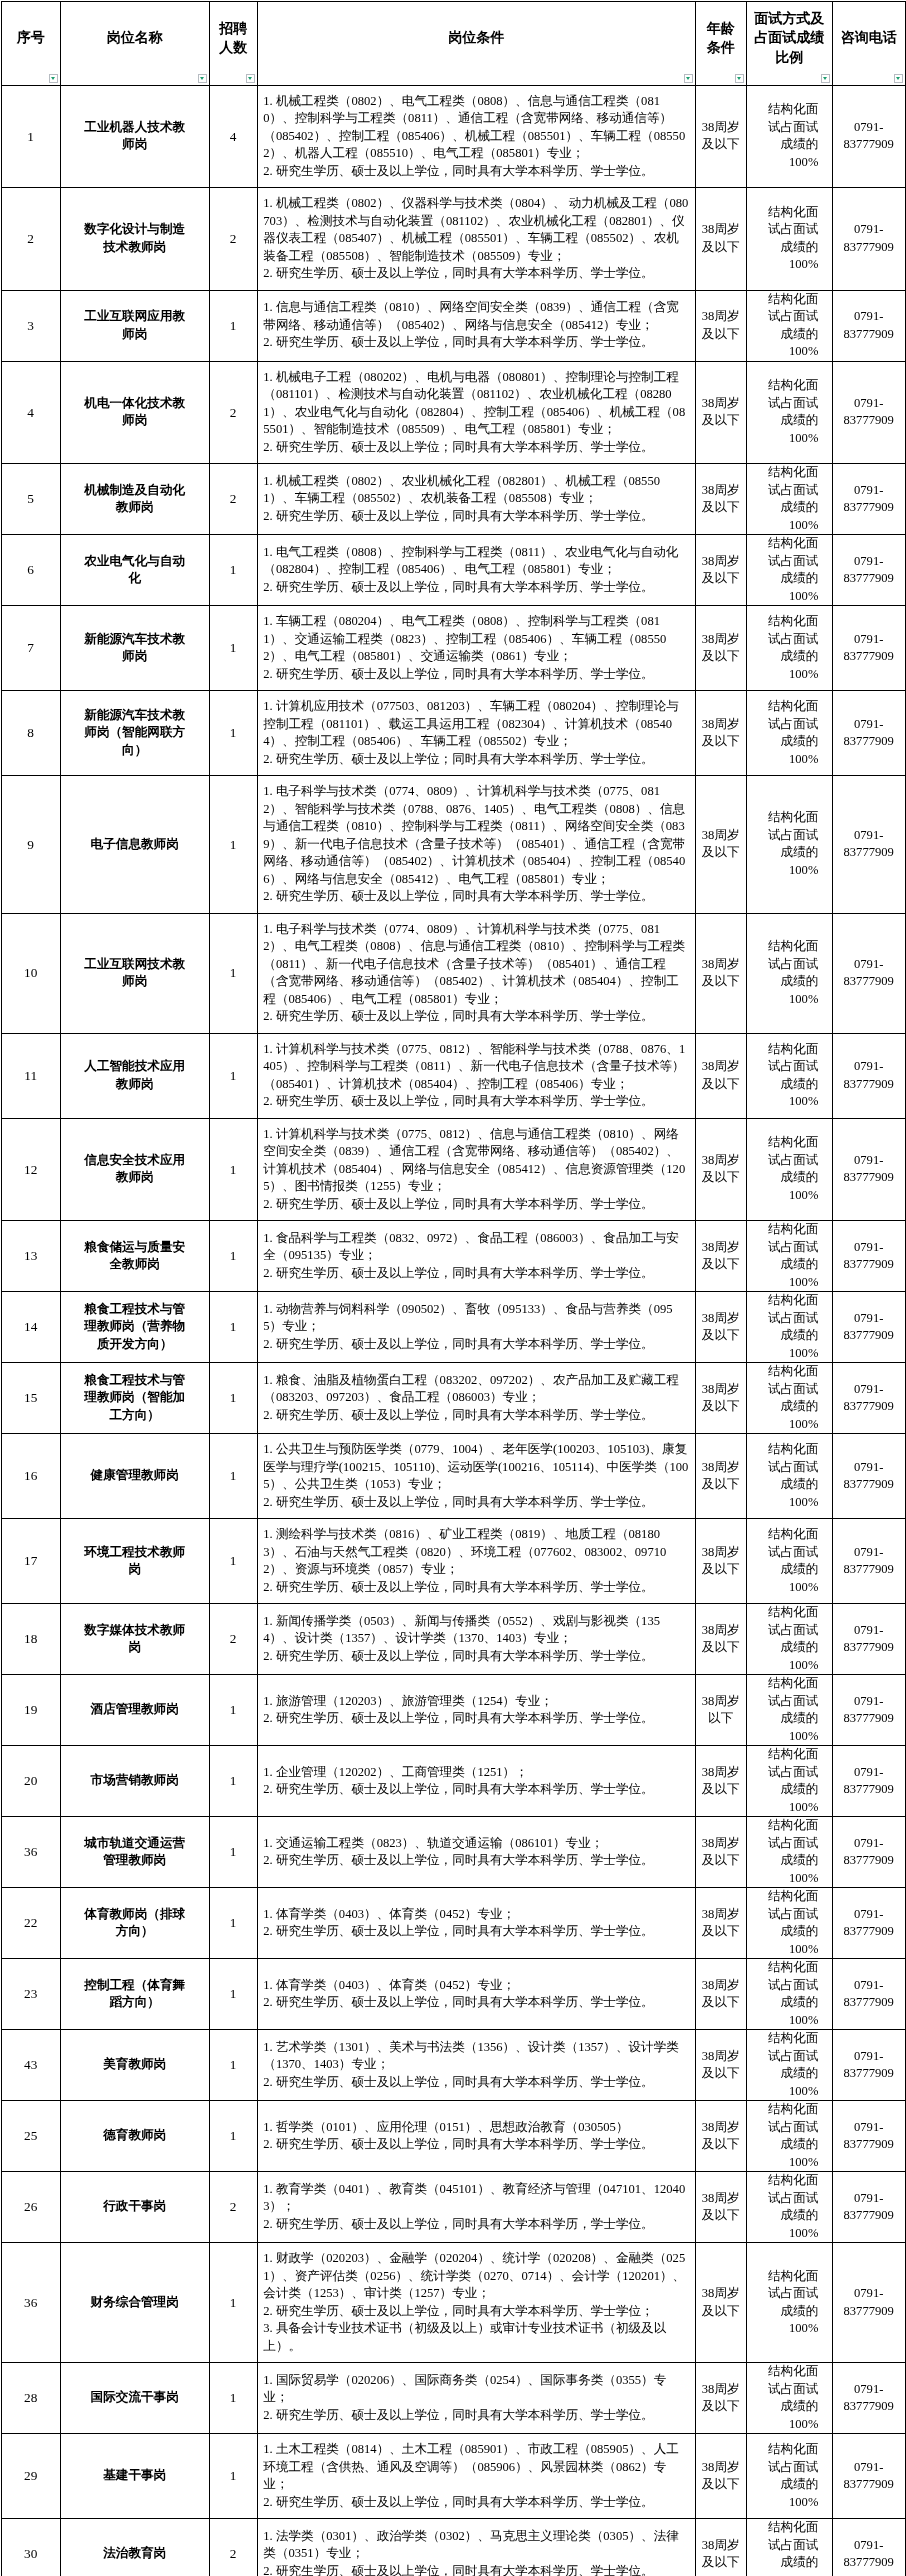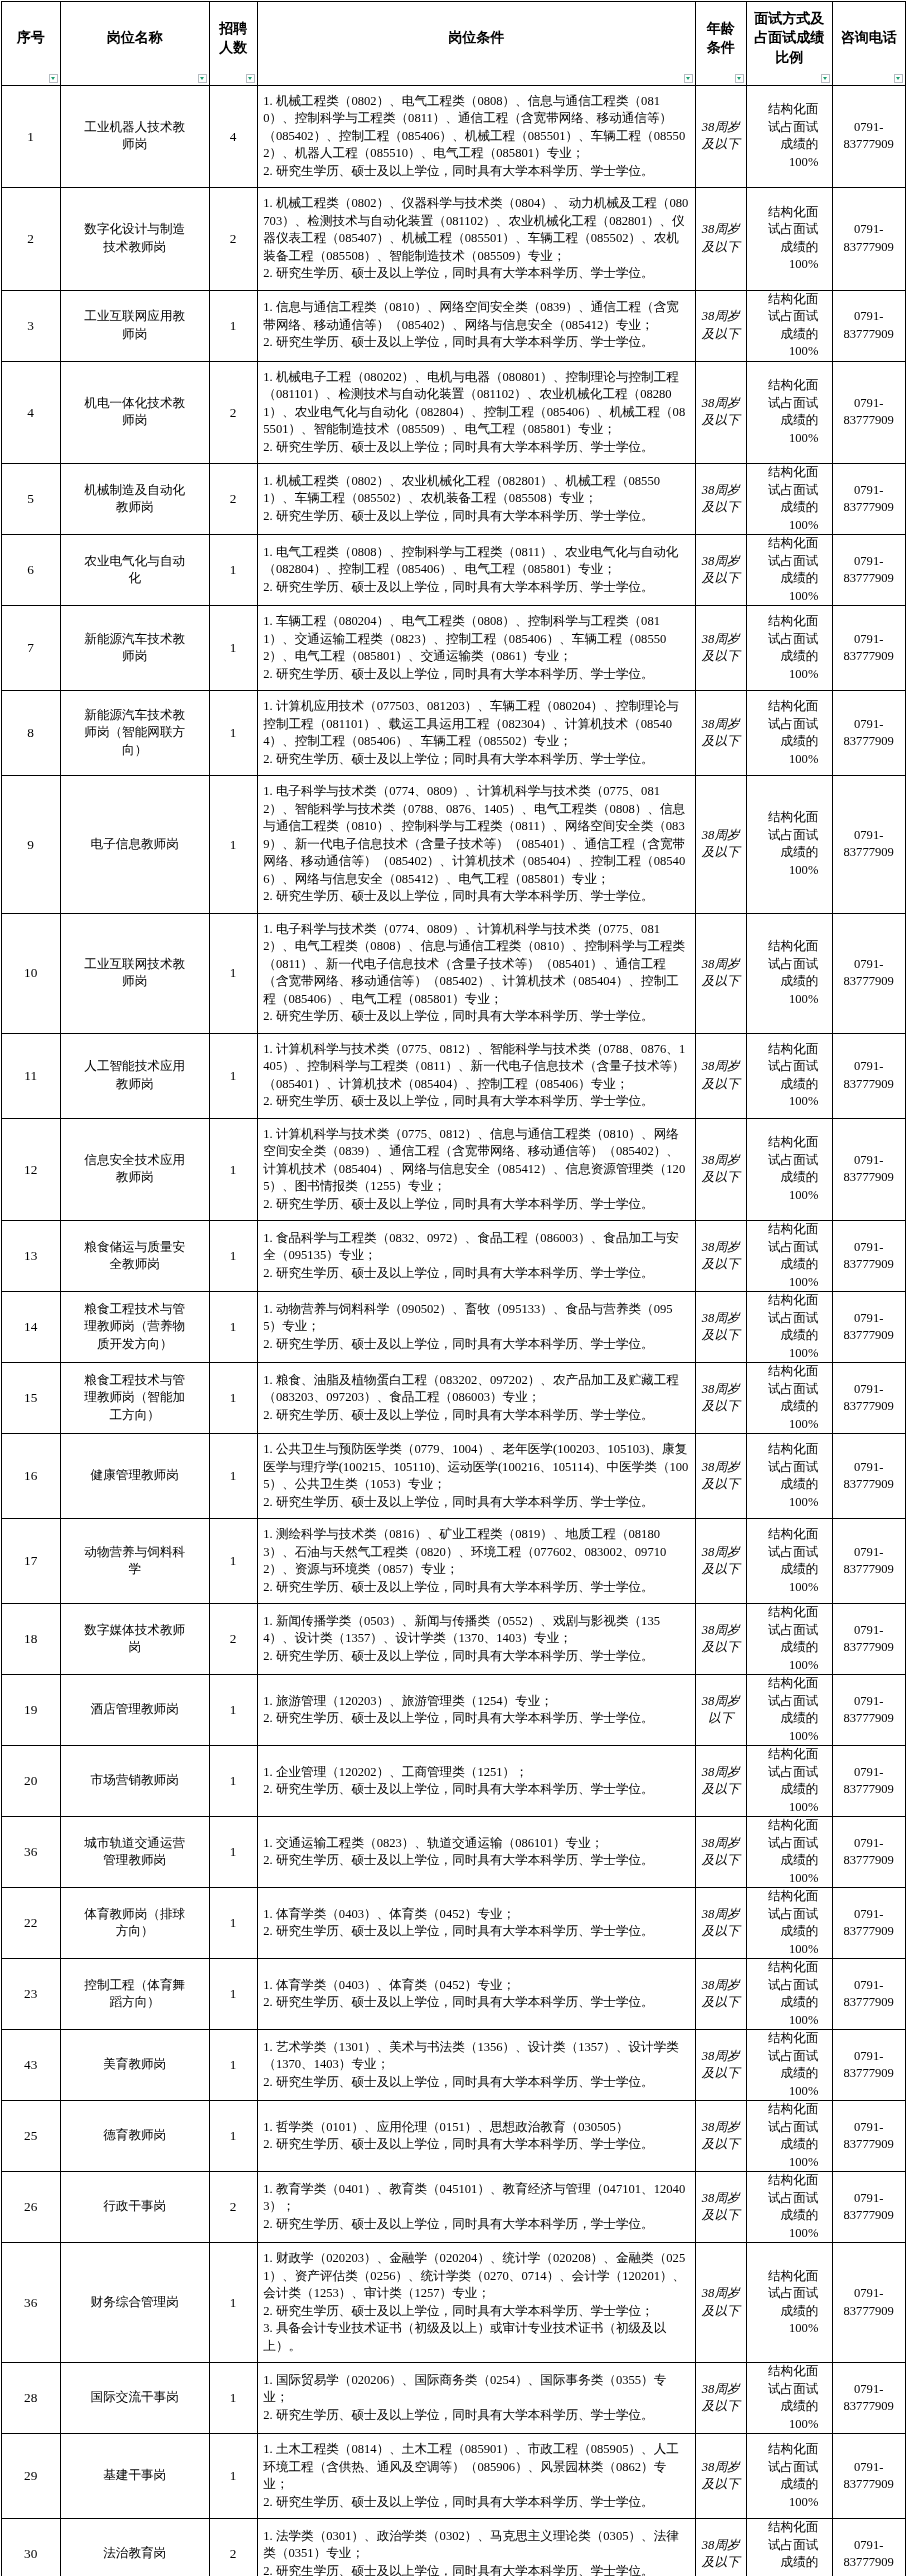--- a/index.html
+++ b/index.html
@@ -27,24 +27,24 @@
     height:84px;
     font-size:14px;
     font-weight:bold;
     text-align:center;
     line-height:19.6px;
     padding:1.4px 4.2px 11.2px 4.2px;
   }
   .job-table tbody tr{height:55px;}
   .job-table td{font-size:12.6px;line-height:17.5px;}
   td.c-no{text-align:center;font-size:13.3px;}
-  td.c-name{text-align:center;padding:2.8px 17.5px;}
+  td.c-name{text-align:center;padding:2.8px 17.5px;font-weight:bold;}
   td.c-count{text-align:center;font-size:13.3px;}
   td.c-cond{text-align:left;padding:7px 5.6px;white-space:pre-wrap;word-break:break-all;}
-  td.c-age{text-align:center;padding:0 5.6px;font-style:italic;}
+  td.c-age{text-align:center;padding:0 5.6px;}
   td.c-int{text-align:right;padding:0 13.3px;}
   td.c-phone{text-align:center;padding:0 3.5px;margin-left:11px;}
   
   .filter-btn{
     position:absolute;
     right:1.4px;bottom:2.1px;
     width:9.8px;height:9px;
     background:#fff;
     border:0.7px solid #b7bcc2;
     display:flex;align-items:center;justify-content:center;
@@ -267,21 +267,21 @@
     <td class="c-count">1</td>
     <td class="c-cond">1. 公共卫生与预防医学类（0779、1004）、老年医学(100203、105103)、康复医学与理疗学(100215、105110)、运动医学(100216、105114)、中医学类（1005）、公共卫生类（1053）专业；
 2. 研究生学历、硕士及以上学位，同时具有大学本科学历、学士学位。</td>
     <td class="c-age">38周岁及以下</td>
     <td class="c-int">结构化面试占面试成绩的100%</td>
     <td class="c-phone">0791-83777909</td>
   </tr>
 
   <tr>
     <td class="c-no">17</td>
-    <td class="c-name">动物营养与饲料科学</td>
+    <td class="c-name">环境工程技术教师岗</td>
     <td class="c-count">1</td>
     <td class="c-cond">1. 测绘科学与技术类（0816）、矿业工程类（0819）、地质工程（081803）、石油与天然气工程类（0820）、环境工程（077602、083002、097102）、资源与环境类（0857）专业；
 2. 研究生学历、硕士及以上学位，同时具有大学本科学历、学士学位。</td>
     <td class="c-age">38周岁及以下</td>
     <td class="c-int">结构化面试占面试成绩的100%</td>
     <td class="c-phone">0791-83777909</td>
   </tr>
 
   <tr>
     <td class="c-no">18</td>

